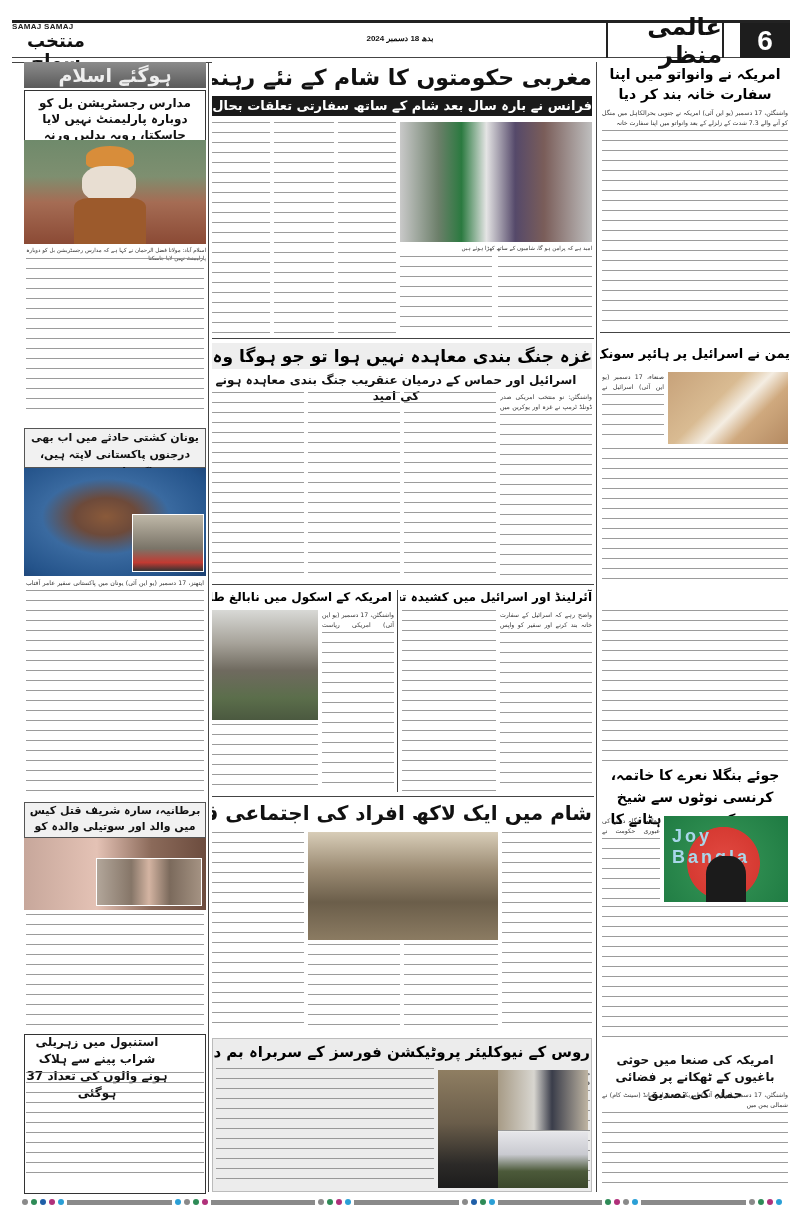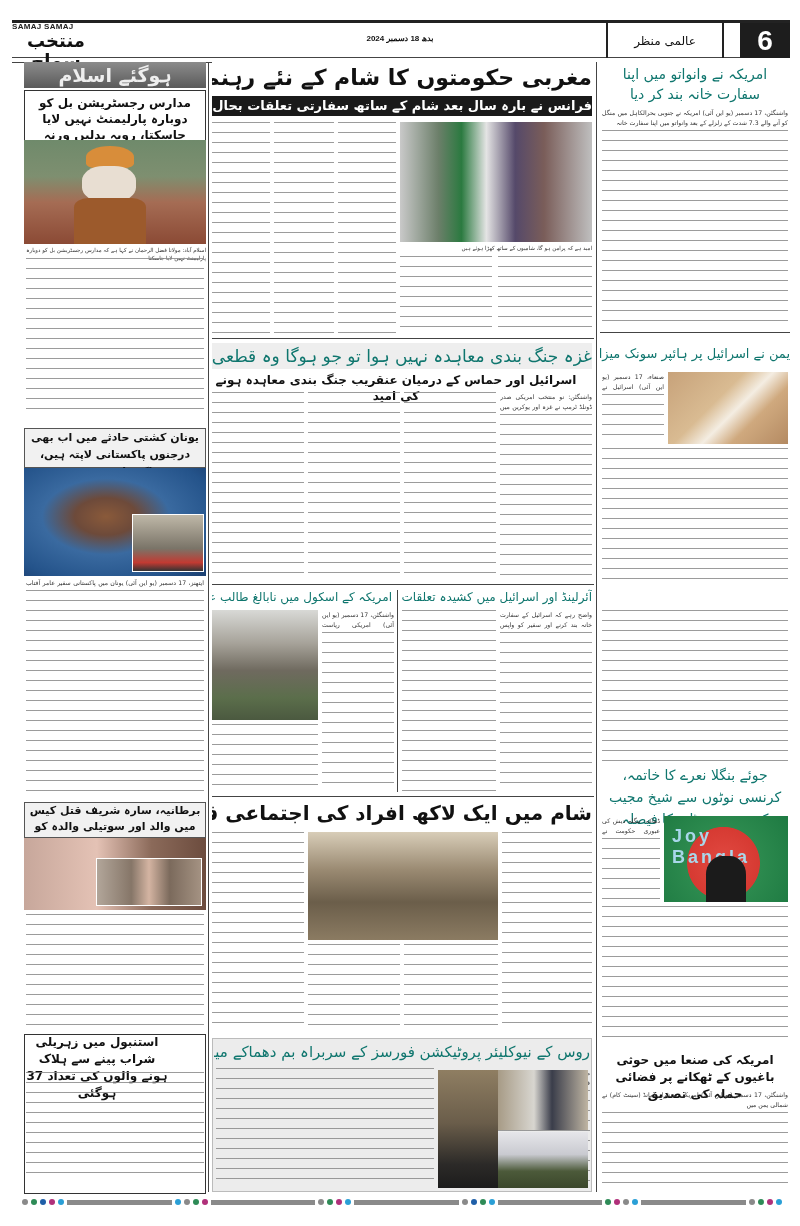--- a/index.html
+++ b/index.html
@@ -9,30 +9,30 @@
   .abs { position: absolute; }
   .rtl { direction: rtl; text-align: right; }
 
   
   .masthead { left: 12px; top: 20px; width: 778px; height: 38px; border-top: 3px solid #222; border-bottom: 1px solid #444; }
   .logo { left: 12px; top: 22px; width: 88px; height: 36px; }
   .logo-en { font-family: "Liberation Sans", sans-serif; font-weight: bold; font-size: 8px; letter-spacing: .3px; color: #222; }
   .logo-ur { font-family: "DejaVu Sans", sans-serif; font-weight: bold; font-size: 18px; color: #111; direction: rtl; text-align: center; line-height: 20px; }
   .logo-sub { font-size: 5px; color: #444; text-align: center; }
   .date { left: 330px; top: 34px; width: 140px; text-align: center; font-size: 8px; font-weight: bold; font-family: "Liberation Sans", sans-serif; }
-  .section-box { left: 606px; top: 23px; width: 118px; height: 35px; border-left: 2px solid #222; border-right: 2px solid #222; display:flex; align-items:center; justify-content:center; font-size: 12px; font-weight: normal; direction: rtl; }
+  .section-box { left: 606px; top: 23px; width: 118px; height: 35px; border-left: 2px solid #222; border-right: 2px solid #222; display:flex; align-items:center; justify-content:center; font-size: 24px; font-weight: bold; direction: rtl; }
   .page-num { left: 740px; top: 23px; width: 50px; height: 35px; background: #1d1d1d; color: #fff; font-size: 28px; font-weight: bold; display:flex; align-items:center; justify-content:center; font-family: "Liberation Sans", sans-serif; }
 
   
   .vrule { width: 1px; background: #444; }
   .hrule { height: 1px; background: #444; }
 
   
   .hl-big { font-size: 22px; font-weight: bold; line-height: 28px; color: #111; white-space: nowrap; overflow: hidden; }
-  .hl-med { font-size: 15px; font-weight: normal; line-height: 20px; color: #0f766e; }
+  .hl-med { font-size: 15px; font-weight: bold; line-height: 20px; color: #000000; }
   .hl-small { font-size: 12px; font-weight: bold; line-height: 16px; color: #111; }
   .hl-bar { background: #1a1a1a; color: #fff; font-size: 13px; font-weight: bold; line-height: 20px; text-align: center; white-space: nowrap; overflow: hidden; }
   .hl-box { background: #f1f1f1; border: 1px solid #555; text-align: center; font-size: 12px; font-weight: bold; line-height: 17px; }
 
   
   .bodytext { font-size: 6.2px; line-height: 10px; color: #333; direction: rtl; text-align: justify; overflow: hidden; }
   .lines { background: repeating-linear-gradient(to bottom, #8a8a8a 0, #8a8a8a 1.4px, transparent 1.4px, transparent 10px); opacity: .85; }
 
   
   .photo { overflow: hidden; }

